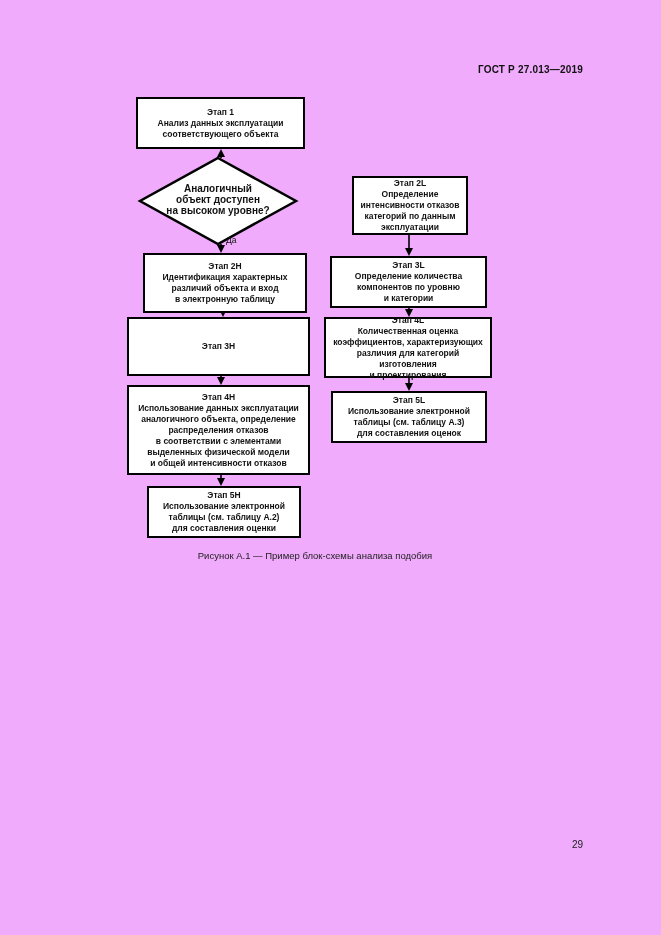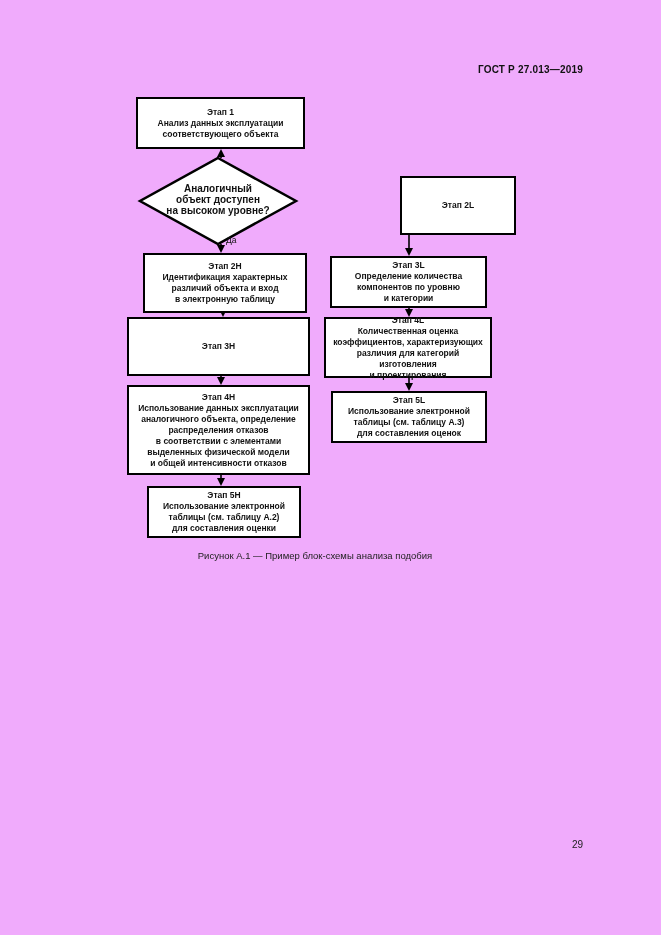--- a/index.html
+++ b/index.html
@@ -158,22 +158,26 @@
 и общей интенсивности отказов</div>
   </div>
 
   <div class="fbox" style="left:147px; top:486px; width:154px; height:52px;">
     <div class="box-title">Этап 5Н</div>
     <div class="box-body">Использование электронной
 таблицы (см. таблицу А.2)
 для составления оценки</div>
   </div>
 
-  <div class="fbox" style="left:352px; top:176px; width:116px; height:59px;margin-left:48px;">
+  <div class="fbox" style="left:352px; top:176px; width:116px; height:59px;">
     <div class="box-title">Этап 2L</div>
+    <div class="box-body">Определение
+интенсивности отказов
+категорий по данным
+эксплуатации</div>
   </div>
 
   <div class="fbox" style="left:330px; top:256px; width:157px; height:52px;">
     <div class="box-title">Этап 3L</div>
     <div class="box-body">Определение количества
 компонентов по уровню
 и категории</div>
   </div>
 
   <div class="fbox" style="left:324px; top:317px; width:168px; height:61px;">

